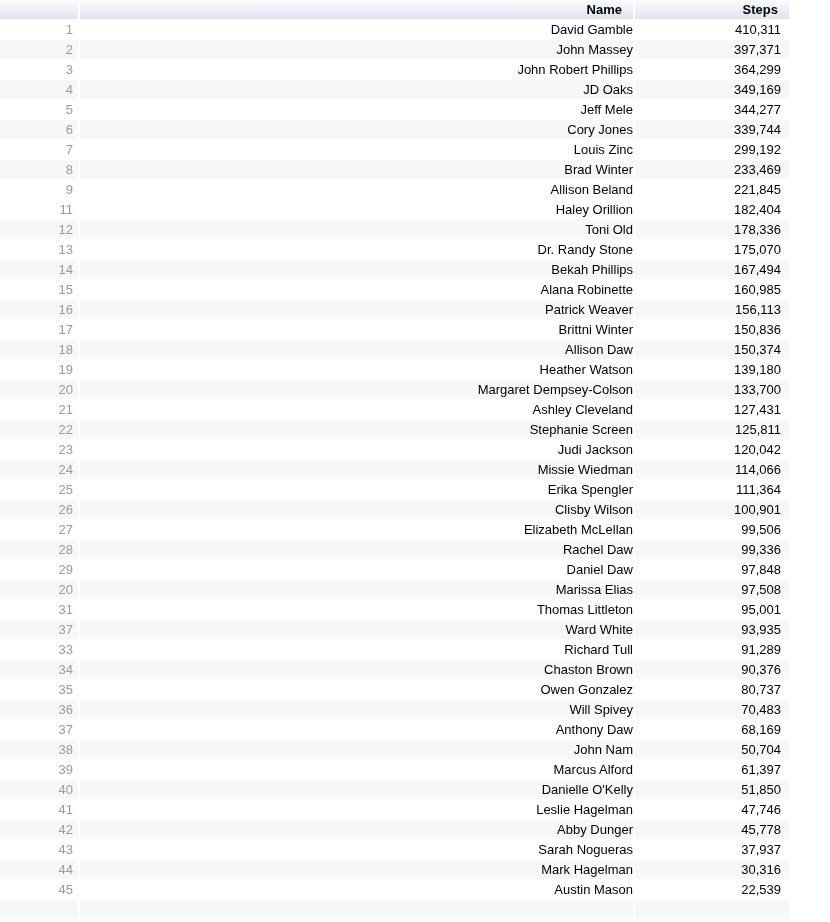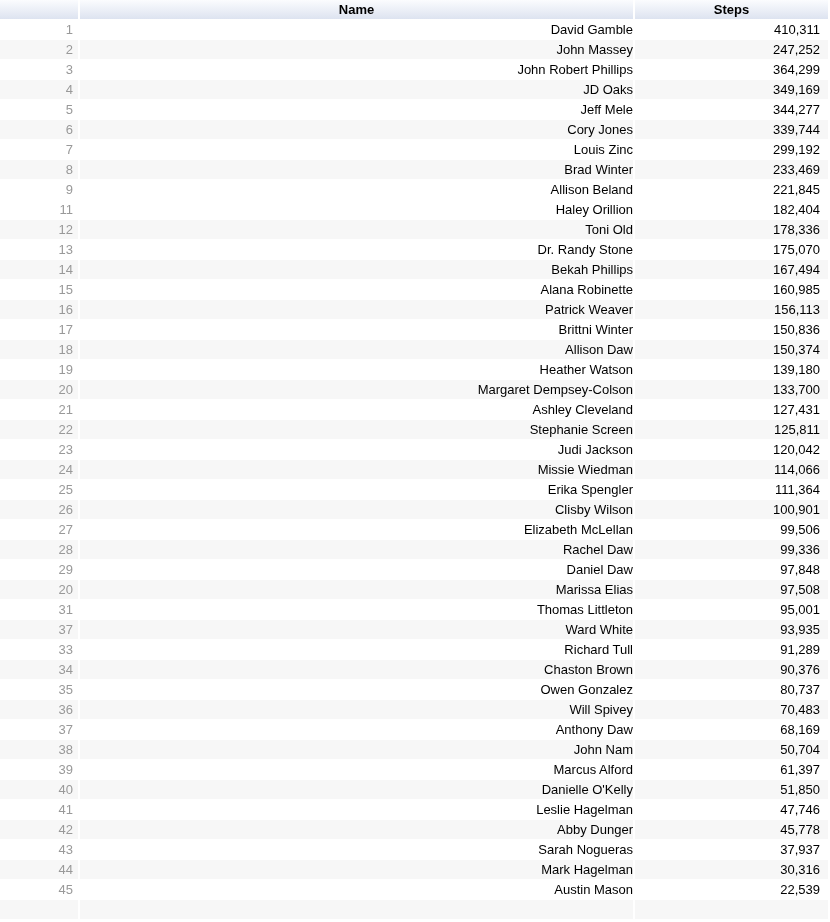--- a/index.html
+++ b/index.html
@@ -33,35 +33,35 @@
     text-align: right;
     padding-right: 5px;
   }
   .c-name {
     width: 553px;
     margin-right: 2px;
     padding-left: 8px;
     text-align: right;
   }
   .c-steps {
-    width: 193px;
+    width: 154px;
     text-align: right;
     padding-right: 8px;
   }
   .hdr .cell {
     background: linear-gradient(to bottom,
       var(--hdr-top, #fbfcfe),
       var(--hdr-bottom, #dde3f0));
     font-weight: bold;
     color: #000000;
   }
   .hdr .c-name, .hdr .c-steps {
-    text-align: center;
+    text-align: right;
     padding-left: 0;
-    padding-right: 0;
+    padding-right: 11px;
     cursor: pointer;
   }
   .row.odd  .cell { background: #ffffff; }
   .row.even .cell { background: var(--row-alt, #f7f7f7); }
   .row .c-rank { color: var(--rank-text, #999999); }
 </style>
 </head>
 <body>
 
 <div class="table">
@@ -73,21 +73,21 @@
 
   <div id="table-body">
       <div class="row odd">
     <div class="cell c-rank">1</div>
     <div class="cell c-name">David Gamble</div>
     <div class="cell c-steps">410,311</div>
   </div>
       <div class="row even">
     <div class="cell c-rank">2</div>
     <div class="cell c-name">John Massey</div>
-    <div class="cell c-steps">247,252</div>
+    <div class="cell c-steps">397,371</div>
   </div>
       <div class="row odd">
     <div class="cell c-rank">3</div>
     <div class="cell c-name">John Robert Phillips</div>
     <div class="cell c-steps">364,299</div>
   </div>
       <div class="row even">
     <div class="cell c-rank">4</div>
     <div class="cell c-name">JD Oaks</div>
     <div class="cell c-steps">349,169</div>

